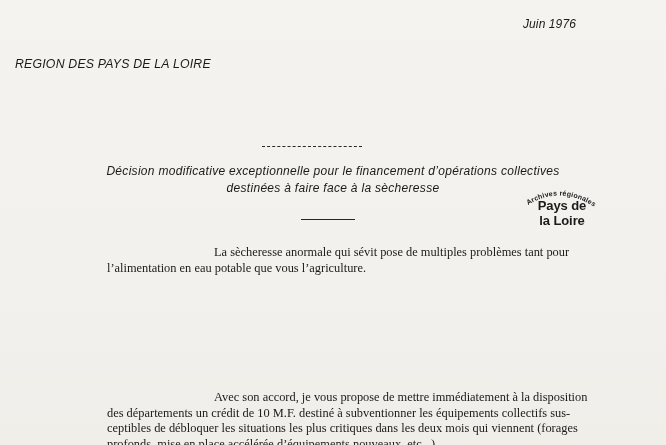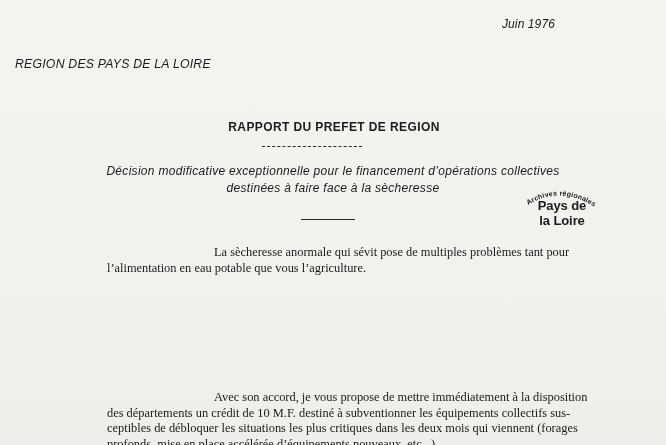--- a/index.html
+++ b/index.html
@@ -11,21 +11,21 @@
   }
   .page {
     position: absolute; left: 0; top: 0; width: 666px; height: 445px;
     background: linear-gradient(180deg, #f4f3f0 0%, #f2f1ee 60%, #efeee9 100%);
   }
   .sans-italic {
     font-family: "Liberation Sans", sans-serif;
     font-style: italic;
   }
   .date {
-    position: absolute; left: 502px; top: 17px;
+    position: absolute; left: 523px; top: 17px;
     font-size: 12px; letter-spacing: 0.1px;
   }
   .region {
     position: absolute; left: 15px; top: 45px;
     font-size: 12.3px; letter-spacing: 0.2px; margin-top: 12px;
   }
   .title {
     position: absolute; left: 0; top: 120px; width: 666px; text-align: center;
     font-family: "Liberation Sans", sans-serif; font-weight: bold;
     font-size: 12px; letter-spacing: 0.4px;
@@ -65,21 +65,20 @@
   .line.indent { padding-left: 107px; }
 </style>
 </head>
 <body>
 
 <div class="page">
 
   <div class="date sans-italic">Juin 1976</div>
   <div class="region sans-italic">REGION DES PAYS DE LA LOIRE</div>
 
-  <div class="title">RAPPORT DU PREFET DE REGION</div>
   <div class="title-rule"></div>
 
   <div class="subtitle l1 sans-italic">Décision modificative exceptionnelle pour le financement d’opérations collectives</div>
   <div class="subtitle l2 sans-italic">destinées à faire face à la sècheresse</div>
 
   <div class="short-rule"></div>
 
   <div class="stamp">
     <svg width="100" height="40" viewBox="0 0 100 40">
       <defs>

